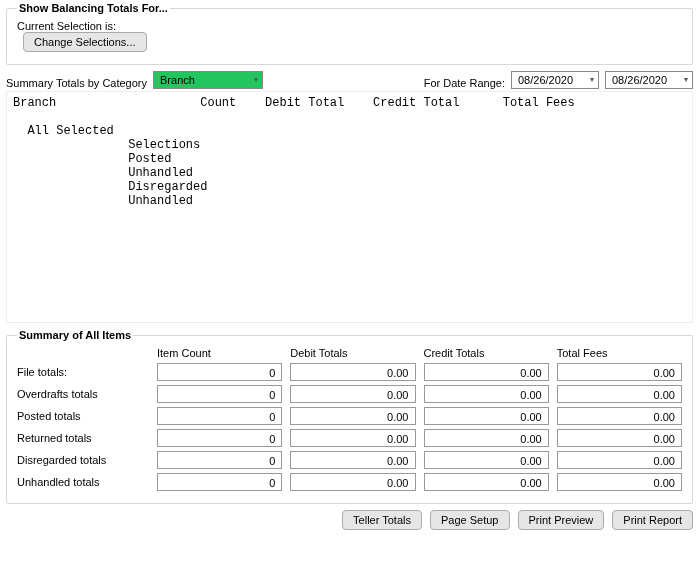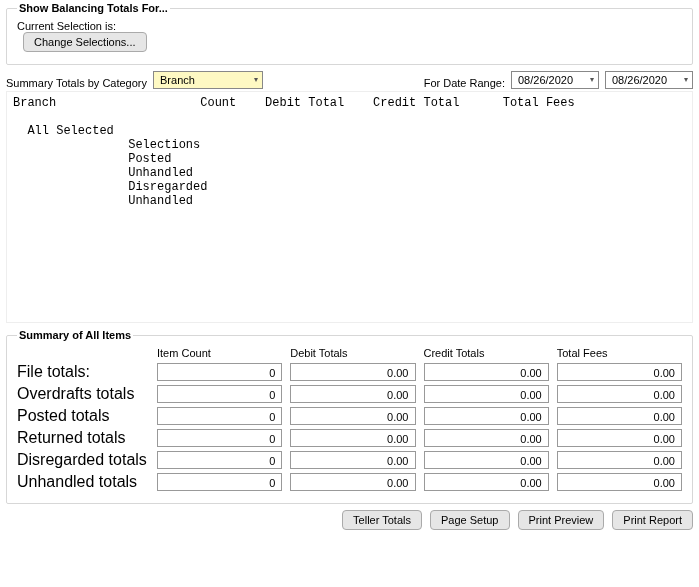--- a/index.html
+++ b/index.html
@@ -32,21 +32,21 @@
     border: 1px solid #aaa;
     background: #e6e6e6;
     padding: 3px 10px;
     font-size: 11px;
     cursor: pointer;
     border-radius: 4px;
     font-family: inherit;
   }
   .combo {
     border: 1px solid #888;
-    background: #fef9c3;
+    background: #22c55e;
     width: 110px;
     height: 18px;
     display: inline-flex;
     align-items: center;
     justify-content: space-between;
     padding: 0 4px 0 6px;
     font-size: 11px;
     box-sizing: border-box;
   }
   .combo .tri {
@@ -115,21 +115,21 @@
     column-gap: 8px;
     row-gap: 4px;
     align-items: center;
   }
   .sum-head {
     font-size: 11px;
     text-align: left;
     padding-right: 4px;
   }
   .sum-label {
-    font-size: 16px;
+    font-size: 11px;
     text-align: left;
   }
   .sum-cell {
     border: 1px solid #999;
     background: #fff;
     height: 18px;
     line-height: 18px;
     text-align: right;
     padding: 0 6px;
     font-size: 11px;

